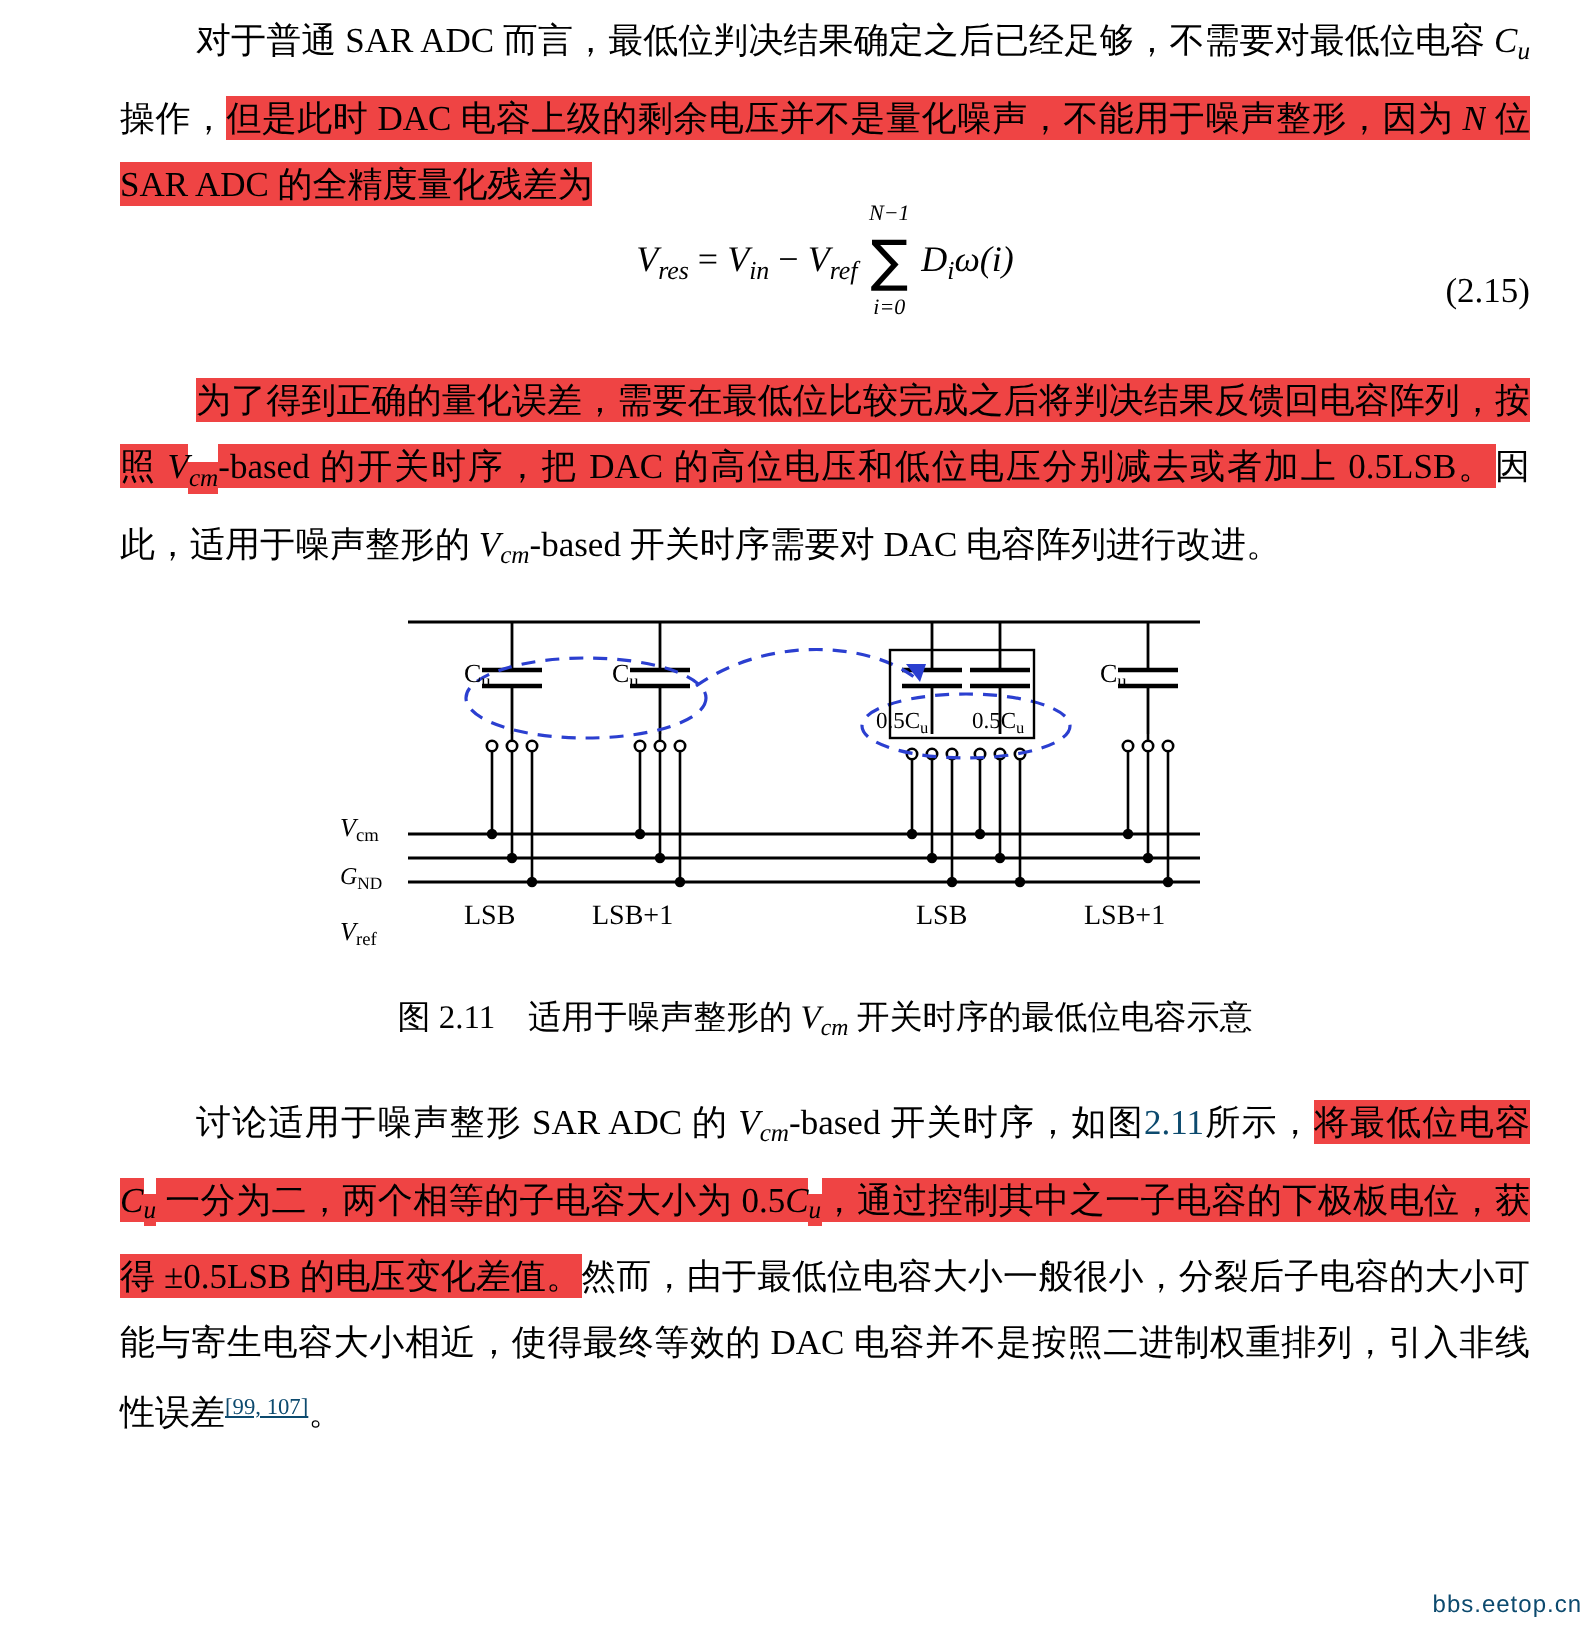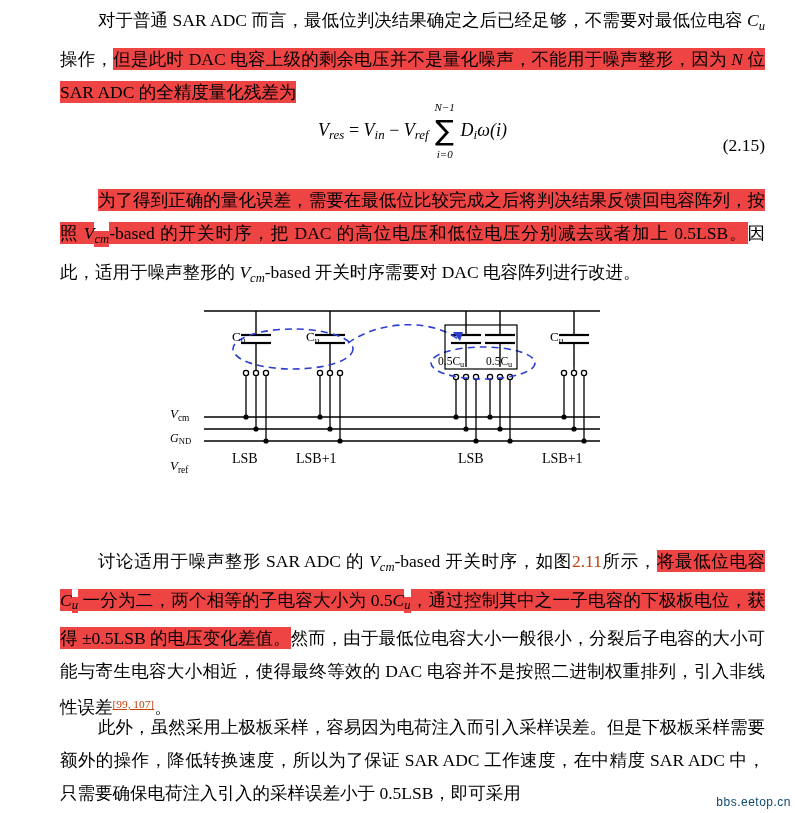--- a/index.html
+++ b/index.html
@@ -61,21 +61,21 @@
     vertical-align: -0.28em;
     font-style: normal;
   }
   .supr {
     font-size: 0.65em;
     vertical-align: 0.45em;
     font-style: normal;
     text-decoration: underline;
   }
   .linkblue {
-    color: #c2410c;
+    color: #0c4a6e;
   }
   
   .eqwrap {
     position: absolute;
     left: 60px;
     width: 705px;
     top: 118px;
     height: 60px;
   }
   .eq {
@@ -294,23 +294,23 @@
     <div style="position:absolute;left:0px;top:101px;font-size:13px;"><span class="mi">V</span><span class="subr">cm</span></div>
     <div style="position:absolute;left:0px;top:113px;font-size:13px;margin-top:40px;"><span class="mi">V</span><span class="subr">ref</span></div>
     <div style="position:absolute;left:0px;top:126px;font-size:12px;"><span class="mi">G</span><span class="subr">ND</span></div>
 
     <div style="position:absolute;left:62px;top:146px;font-size:14px;">LSB</div>
     <div style="position:absolute;left:126px;top:146px;font-size:14px;">LSB+1</div>
     <div style="position:absolute;left:288px;top:146px;font-size:14px;">LSB</div>
     <div style="position:absolute;left:372px;top:146px;font-size:14px;">LSB+1</div>
   </div>
 
+  <div class="figcap">
+    <span>图 2.11</span>&nbsp;&nbsp;&nbsp;&nbsp;<span>适用于噪声整形的 </span><span class="mi">V</span><span class="sub">cm</span><span> 开关时序的最低位电容示意</span>
+  </div>
 
   <div class="block para indent" style="top:545px;">
     <span>讨论适用于噪声整形 SAR ADC 的 </span><span class="mi">V</span><span class="sub">cm</span><span>-based 开关时序，如图</span><span class="linkblue">2.11</span><span>所示，</span><span class="hl">将最低位电容 </span><span class="hl mi">C</span><span class="hl sub">u</span><span class="hl"> 一分为二，两个相等的子电容大小为 0.5</span><span class="hl mi">C</span><span class="hl sub">u</span><span class="hl">，通过控制其中之一子电容的下极板电位，获得 ±0.5LSB 的电压变化差值。</span><span>然而，由于最低位电容大小一般很小，分裂后子电容的大小可能与寄生电容大小相近，使得最终等效的 DAC 电容并不是按照二进制权重排列，引入非线性误差</span><span class="supr linkblue">[99, 107]</span><span>。</span>
   </div>
 
-  <div class="block para indent" style="top:711px;">
-    <span>此外，虽然采用上极板采样，容易因为电荷注入而引入采样误差。但是下极板采样需要额外的操作，降低转换速度，所以为了保证 SAR ADC 工作速度，在中精度 SAR ADC 中，只需要确保电荷注入引入的采样误差小于 0.5LSB，即可采用</span>
-  </div>
 
   <div class="watermark">bbs.eetop.cn</div>
 </div>
 
 </body></html>

